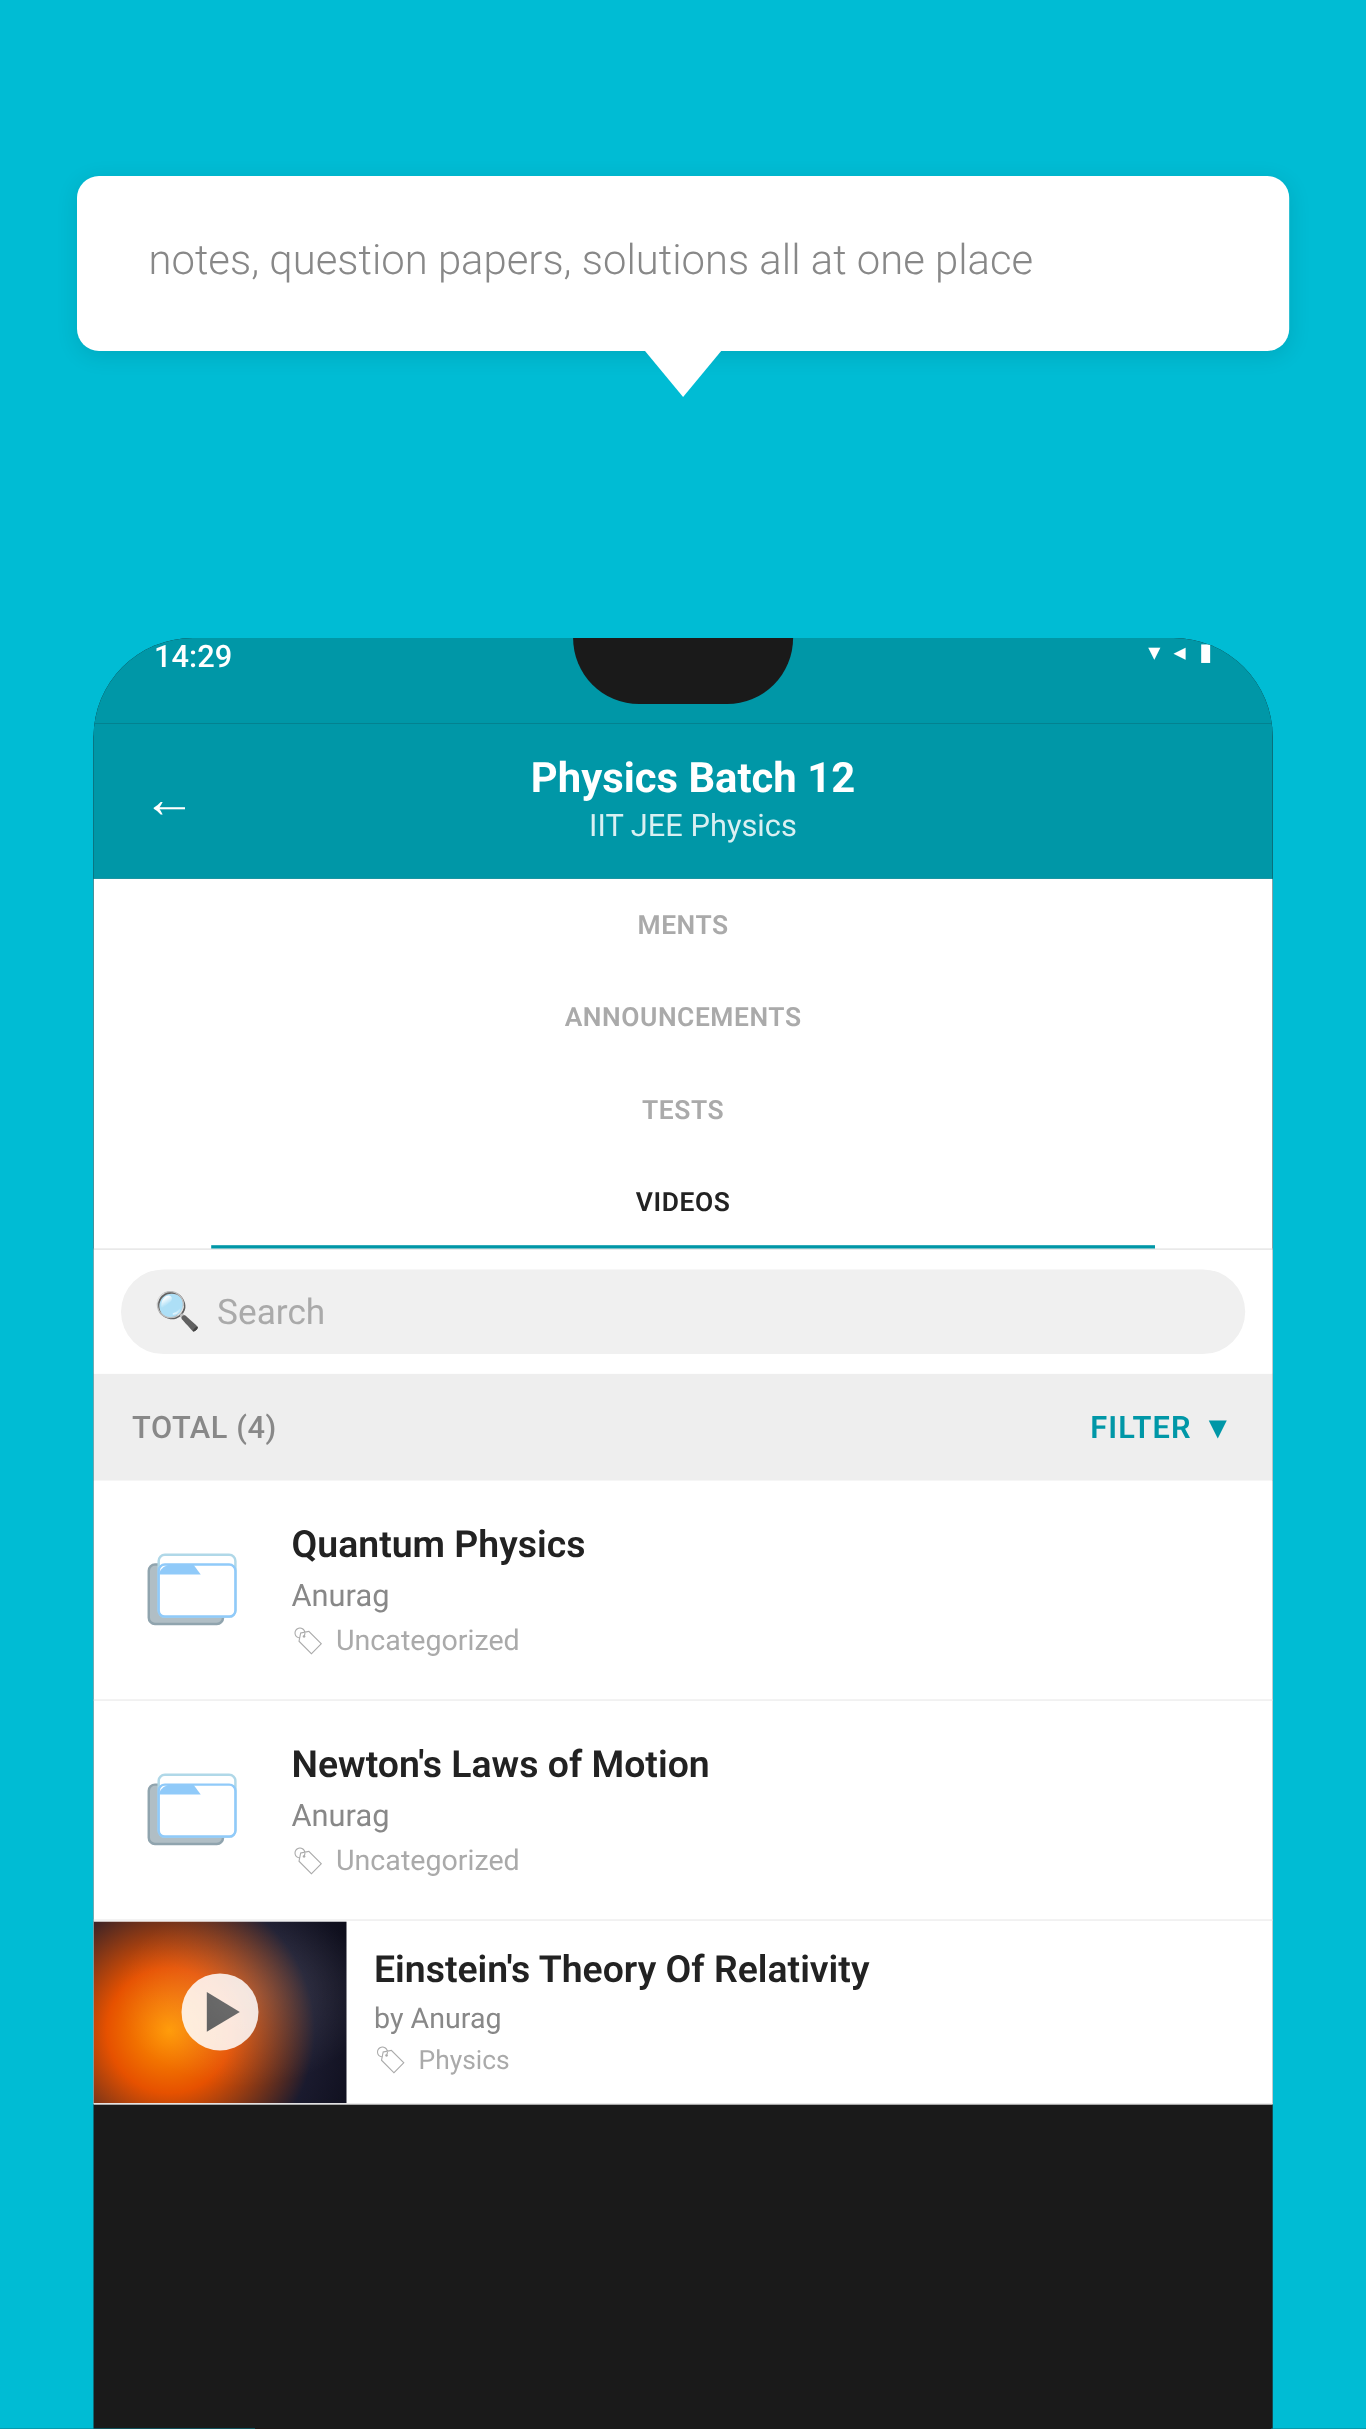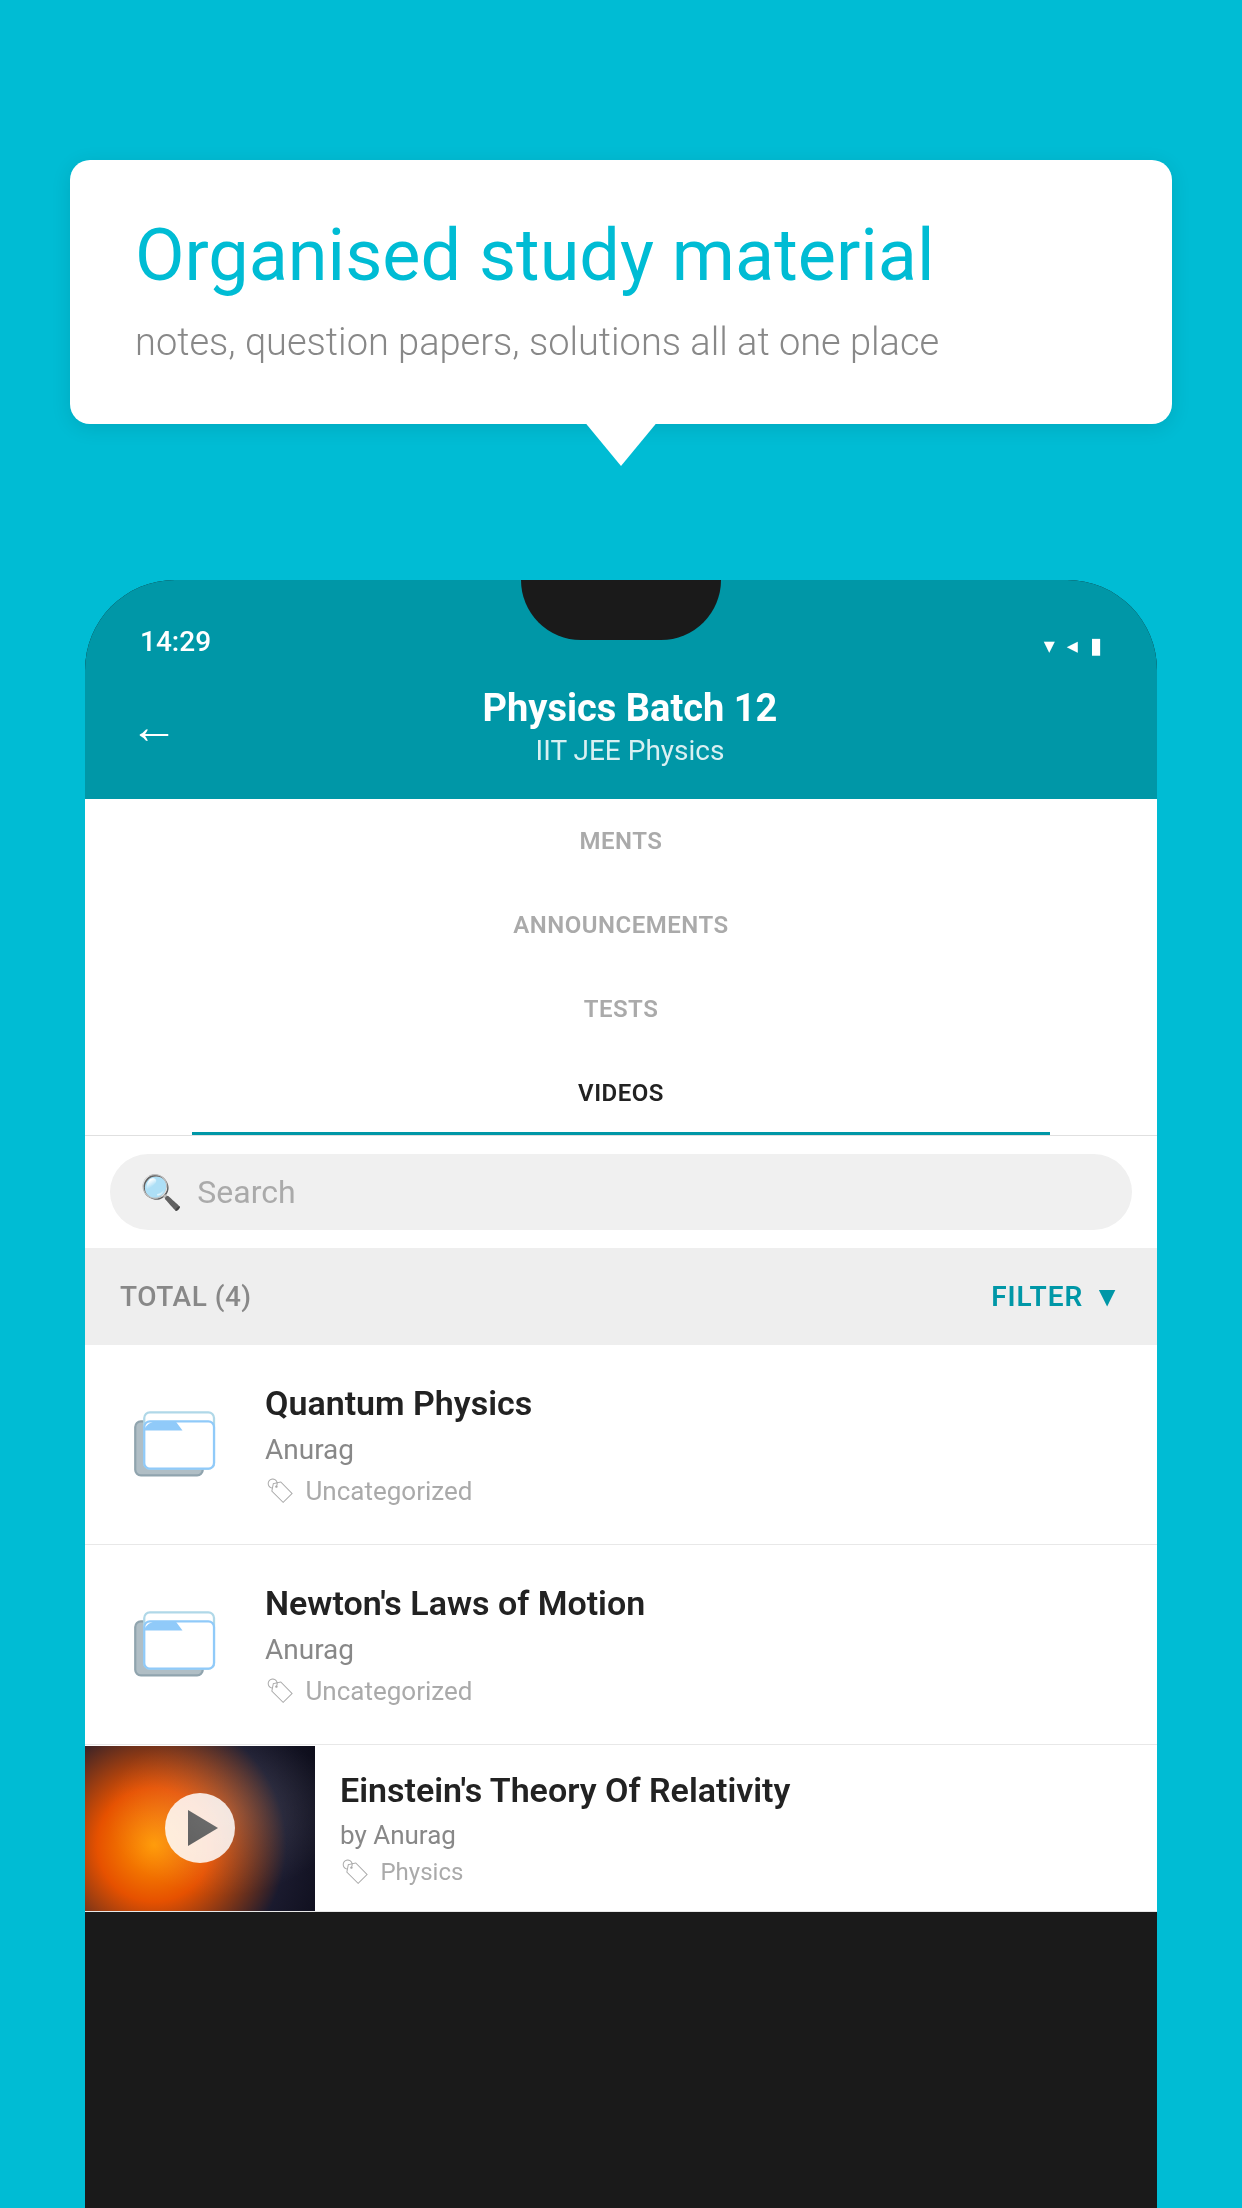--- a/index.html
+++ b/index.html
@@ -67,21 +67,21 @@
       border-radius: 90px 90px 0 0;
       padding: 0;
       overflow: hidden;
     }
 
     
     .phone-status-bar {
       background: #0097a7;
       height: 78px;
       display: flex;
-      align-items: flex-end;
+      align-items: flex-start;
       justify-content: space-between;
       padding: 0 55px;
       position: relative;
     }
 
     .phone-status-bar::before {
       content: '';
       position: absolute;
       top: 0;
       left: 50%;
@@ -369,21 +369,20 @@
       gap: 10px;
       color: #aaa;
       font-size: 24px;
     }
   </style>
 </head>
 <body>
 
 <div class="speech-bubble-container">
   <div class="speech-bubble">
-    <h1>Organised study material</h1>
     <p>notes, question papers, solutions all at one place</p>
   </div>
 </div>
 
 <div class="phone-frame">
 
   <div class="phone-status-bar">
     <span class="status-time">14:29</span>
     <div class="status-icons">
       <span>▾</span>

